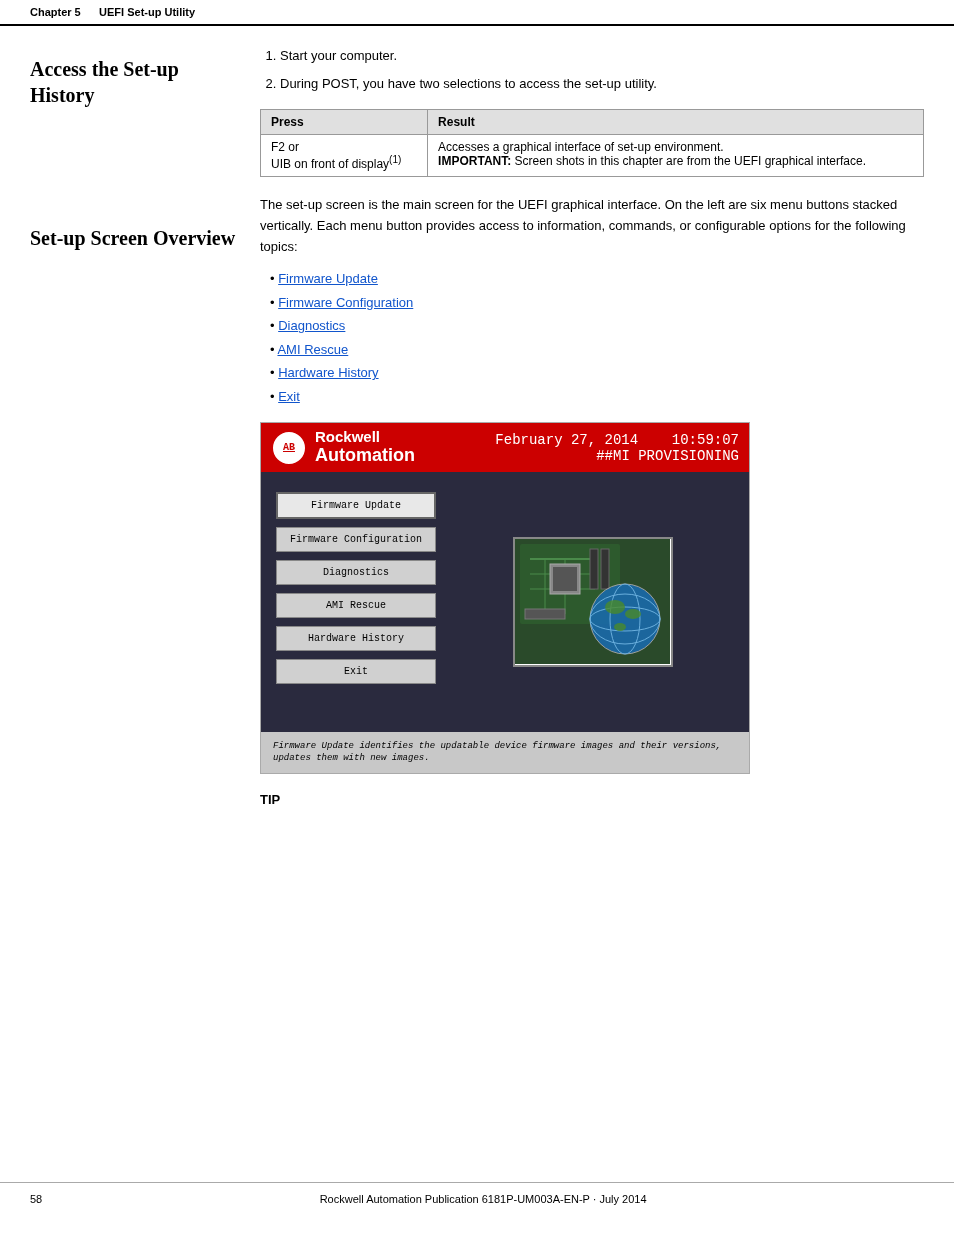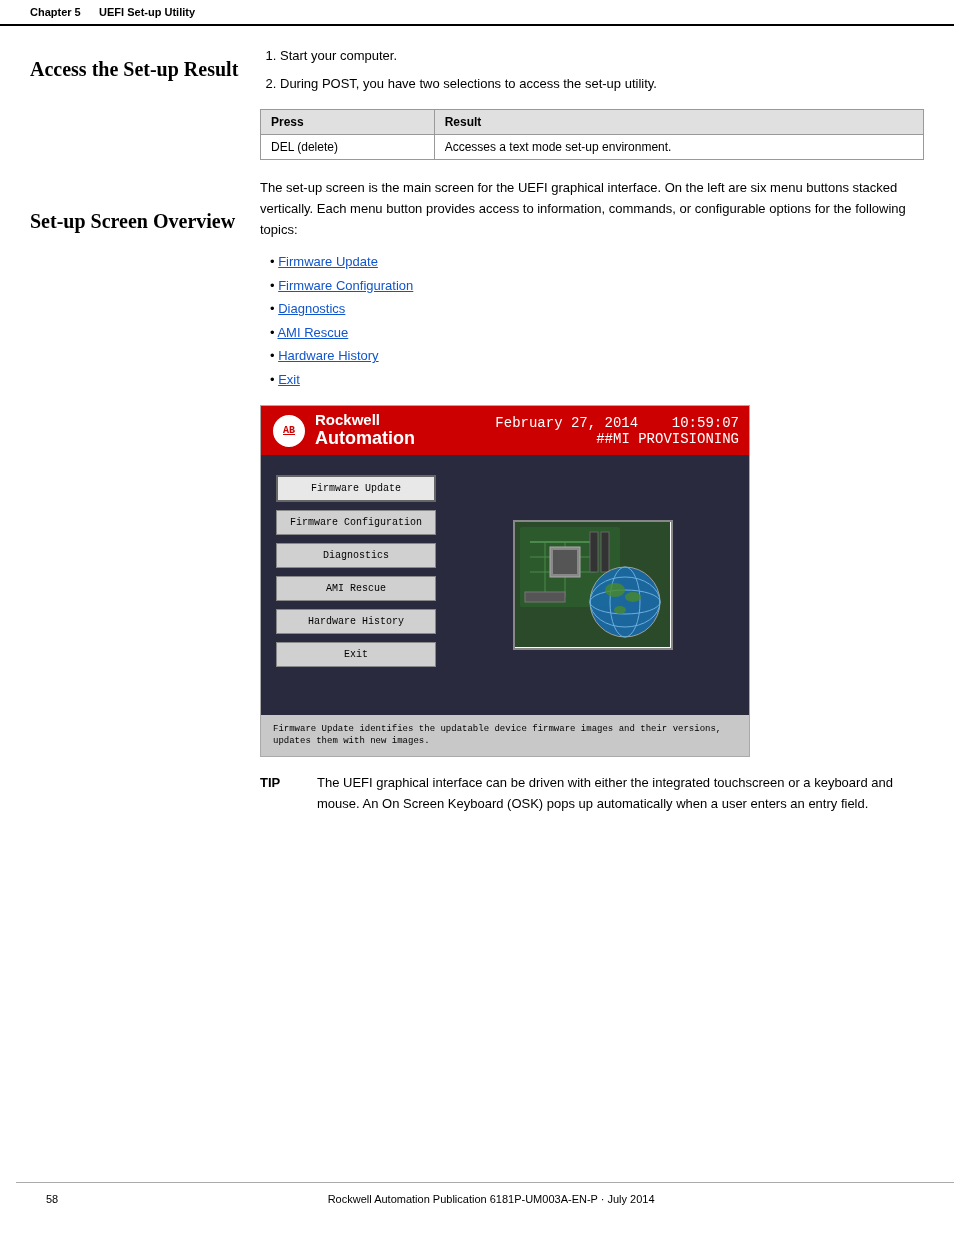--- a/index.html
+++ b/index.html
@@ -216,20 +216,21 @@
     }
 
     
     .uefi-footer {
       background: #c8c8c8;
       padding: 8px 12px;
       font-size: 9px;
       font-family: 'Courier New', monospace;
       color: #000;
       line-height: 1.4;
+      font-style: italic;
     }
 
     
     .tip-box {
       display: flex;
       margin-top: 16px;
       gap: 7px;
     }
     .tip-label {
       font-weight: bold;
@@ -240,21 +241,21 @@
     }
     .tip-text {
       font-size: 13px;
       line-height: 1.6;
     }
 
     
     .page-footer {
       position: absolute;
       bottom: 20px;
-      left: 16px;
+      left: 0;
       right: 0;
       display: flex;
       justify-content: space-between;
       padding: 10px 30px;
       font-size: 11px;
       border-top: 1px solid #aaa;
     }
 
     .section-row {
       display: flex;
@@ -271,40 +272,43 @@
 
 <div class="top-bar">
   <span>Chapter 5</span>
   &nbsp;&nbsp;&nbsp;&nbsp;
   <span>UEFI Set-up Utility</span>
 </div>
 
 <div class="section-row">
 
   <div class="left-col">
-    <div class="section-heading">Access the Set-up Result</div>
+    <div class="section-heading">Access the Set-up History</div>
   </div>
 
   <div class="right-col">
     <ol class="numbered-list">
       <li>Start your computer.</li>
       <li>During POST, you have two selections to access the set-up utility.</li>
     </ol>
 
     <table class="press-table">
       <thead>
         <tr>
           <th>Press</th>
           <th>Result</th>
         </tr>
       </thead>
       <tbody>
         <tr>
-          <td>DEL (delete)</td>
-          <td>Accesses a text mode set-up environment.</td>
+          <td>F2 or<br>UIB on front of display<sup>(1)</sup></td>
+          <td>
+            Accesses a graphical interface of set-up environment.<br>
+            <span class="important">IMPORTANT:</span> Screen shots in this chapter are from the UEFI graphical interface.
+          </td>
         </tr>
       </tbody>
     </table>
   </div>
 </div>
 
 <div class="second-section-row">
 
   <div class="left-col">
     <div class="section-heading section-gap">Set-up Screen Overview</div>
@@ -401,21 +405,20 @@
         </div>
       </div>
 
       <div class="uefi-footer">
         <span>Firmware Update identifies the updatable device firmware images and their versions, updates them with new images.</span>
       </div>
     </div>
 
     <div class="tip-box">
       <div class="tip-label">TIP</div>
-      <div class="tip-text">The UEFI graphical interface can be driven with either the integrated touchscreen or a keyboard and mouse. An On Screen Keyboard (OSK) pops up automatically when a user enters an entry field.</div>
     </div>
 
   </div>
 </div>
 
 <div class="page-footer">
   <span>58</span>
   <span>Rockwell Automation Publication 6181P-UM003A-EN-P · July 2014</span>
   <span></span>
 </div>

